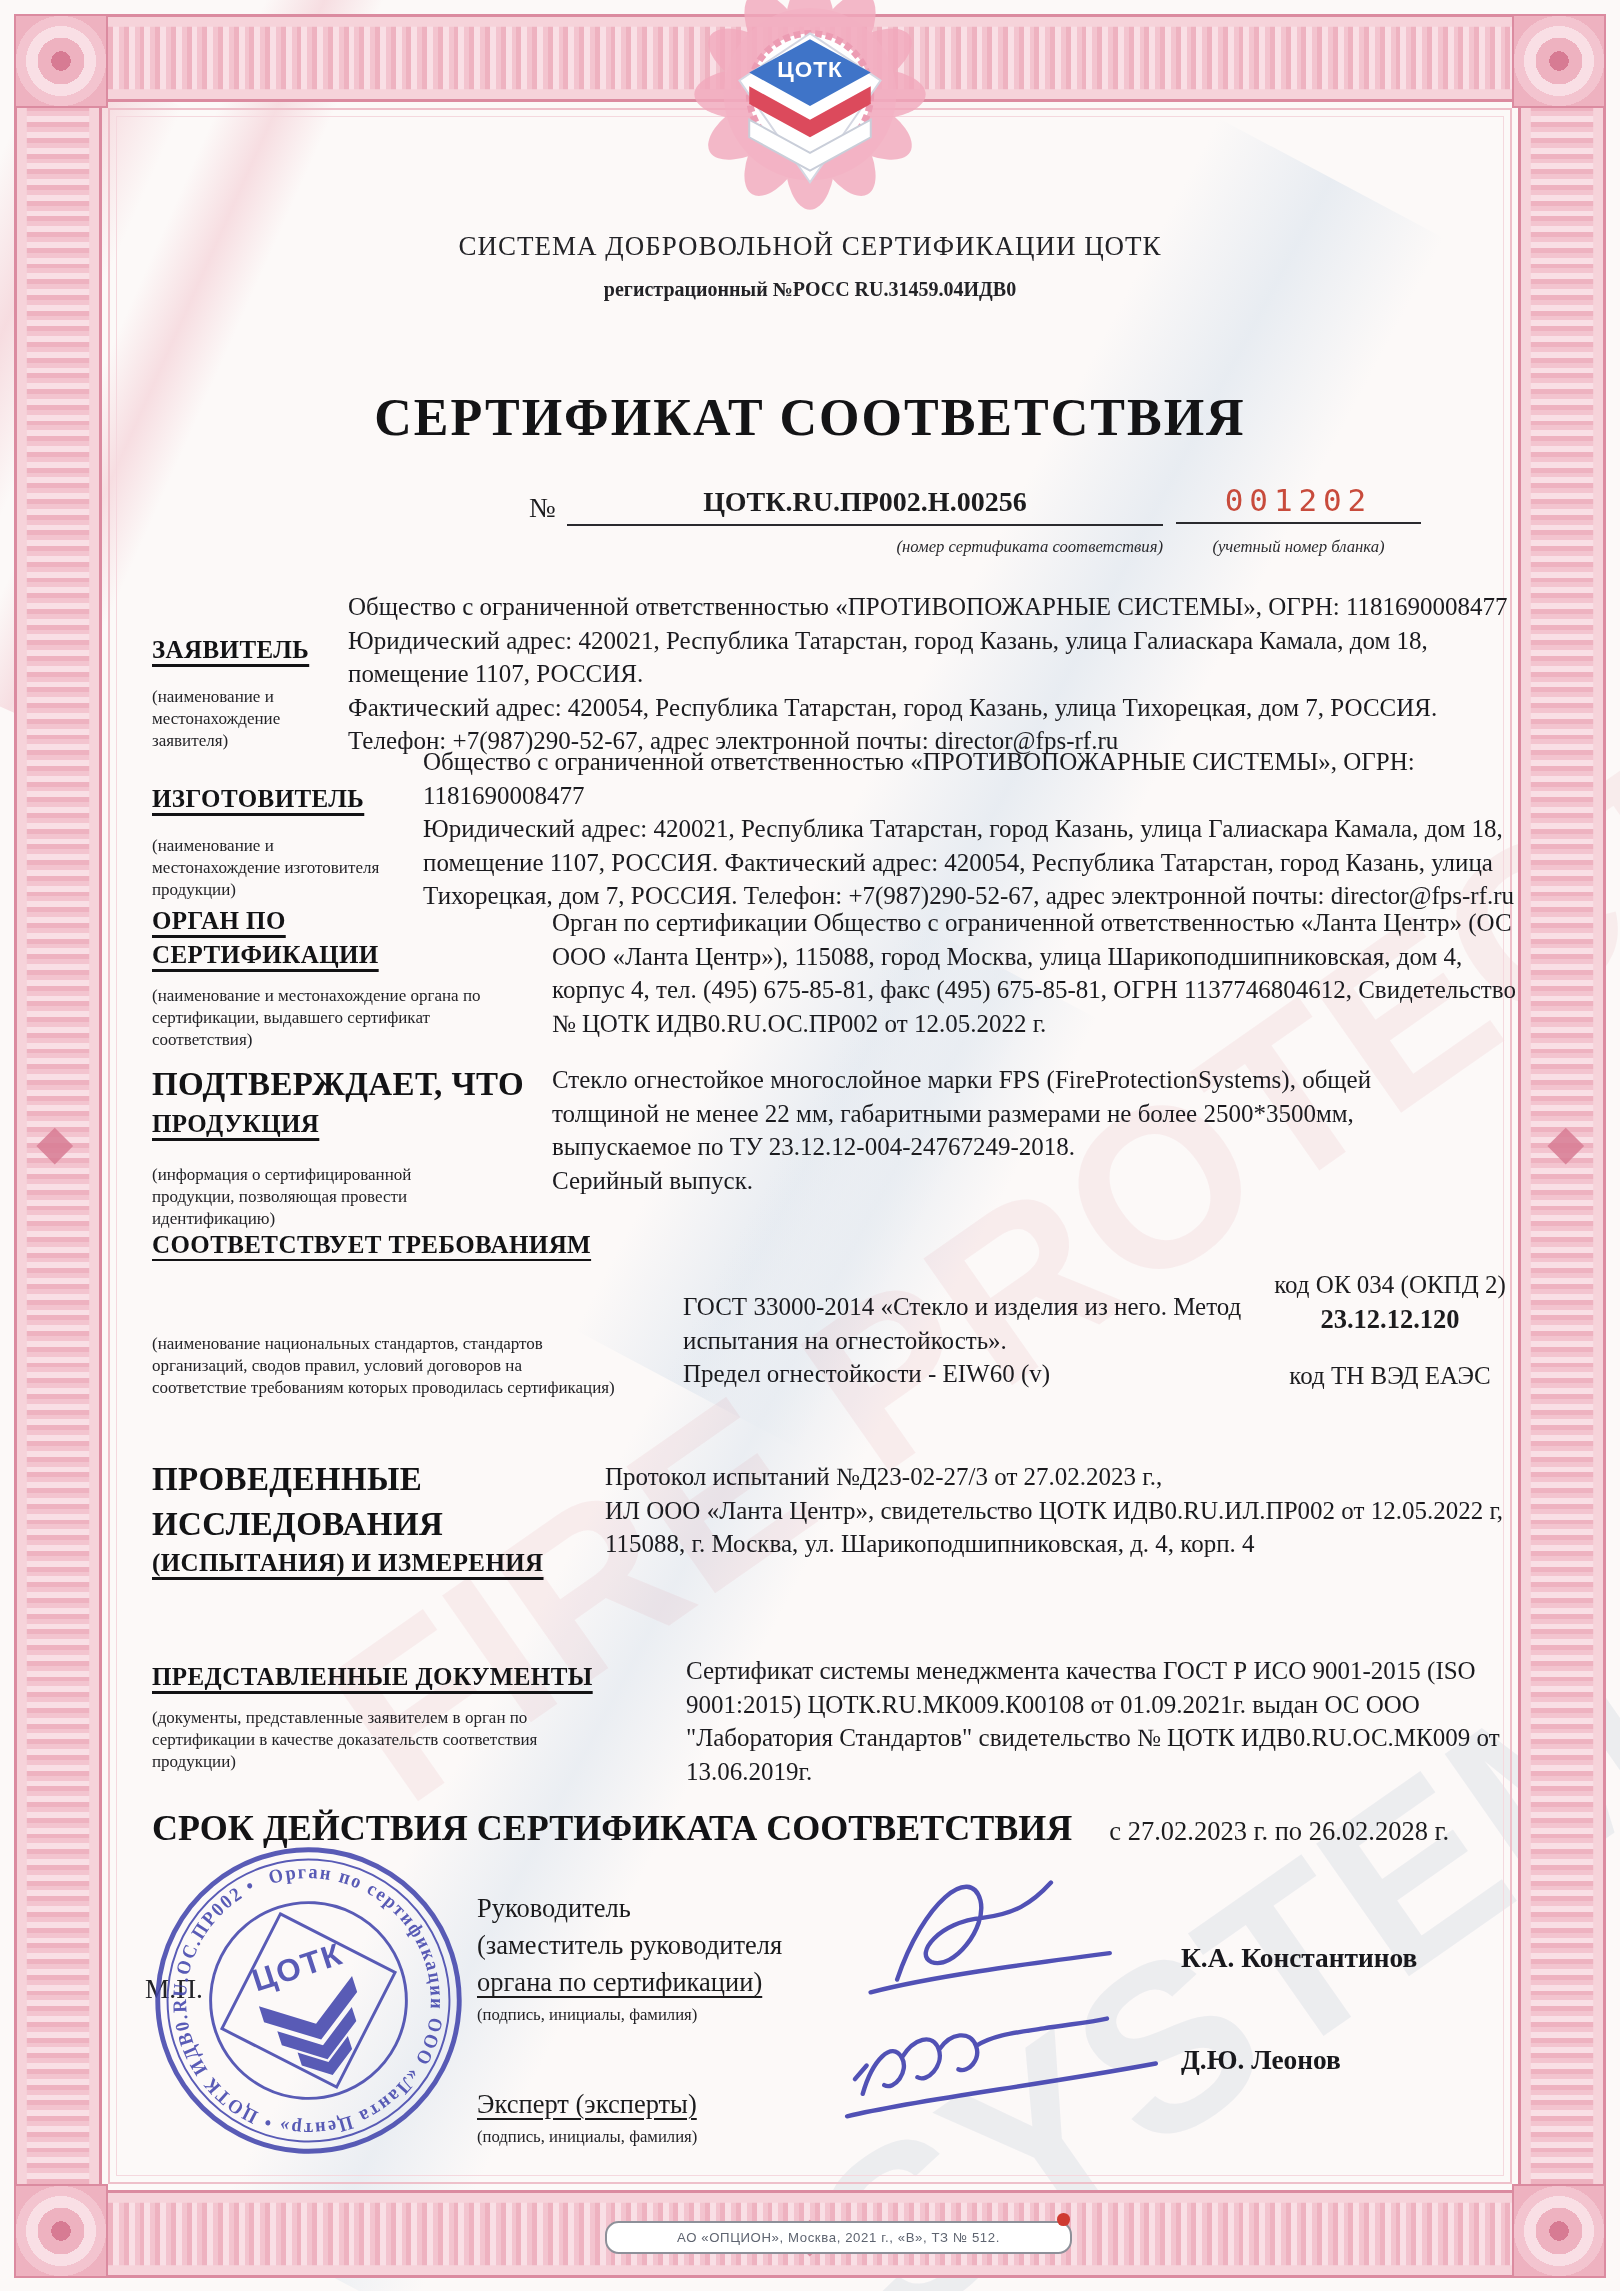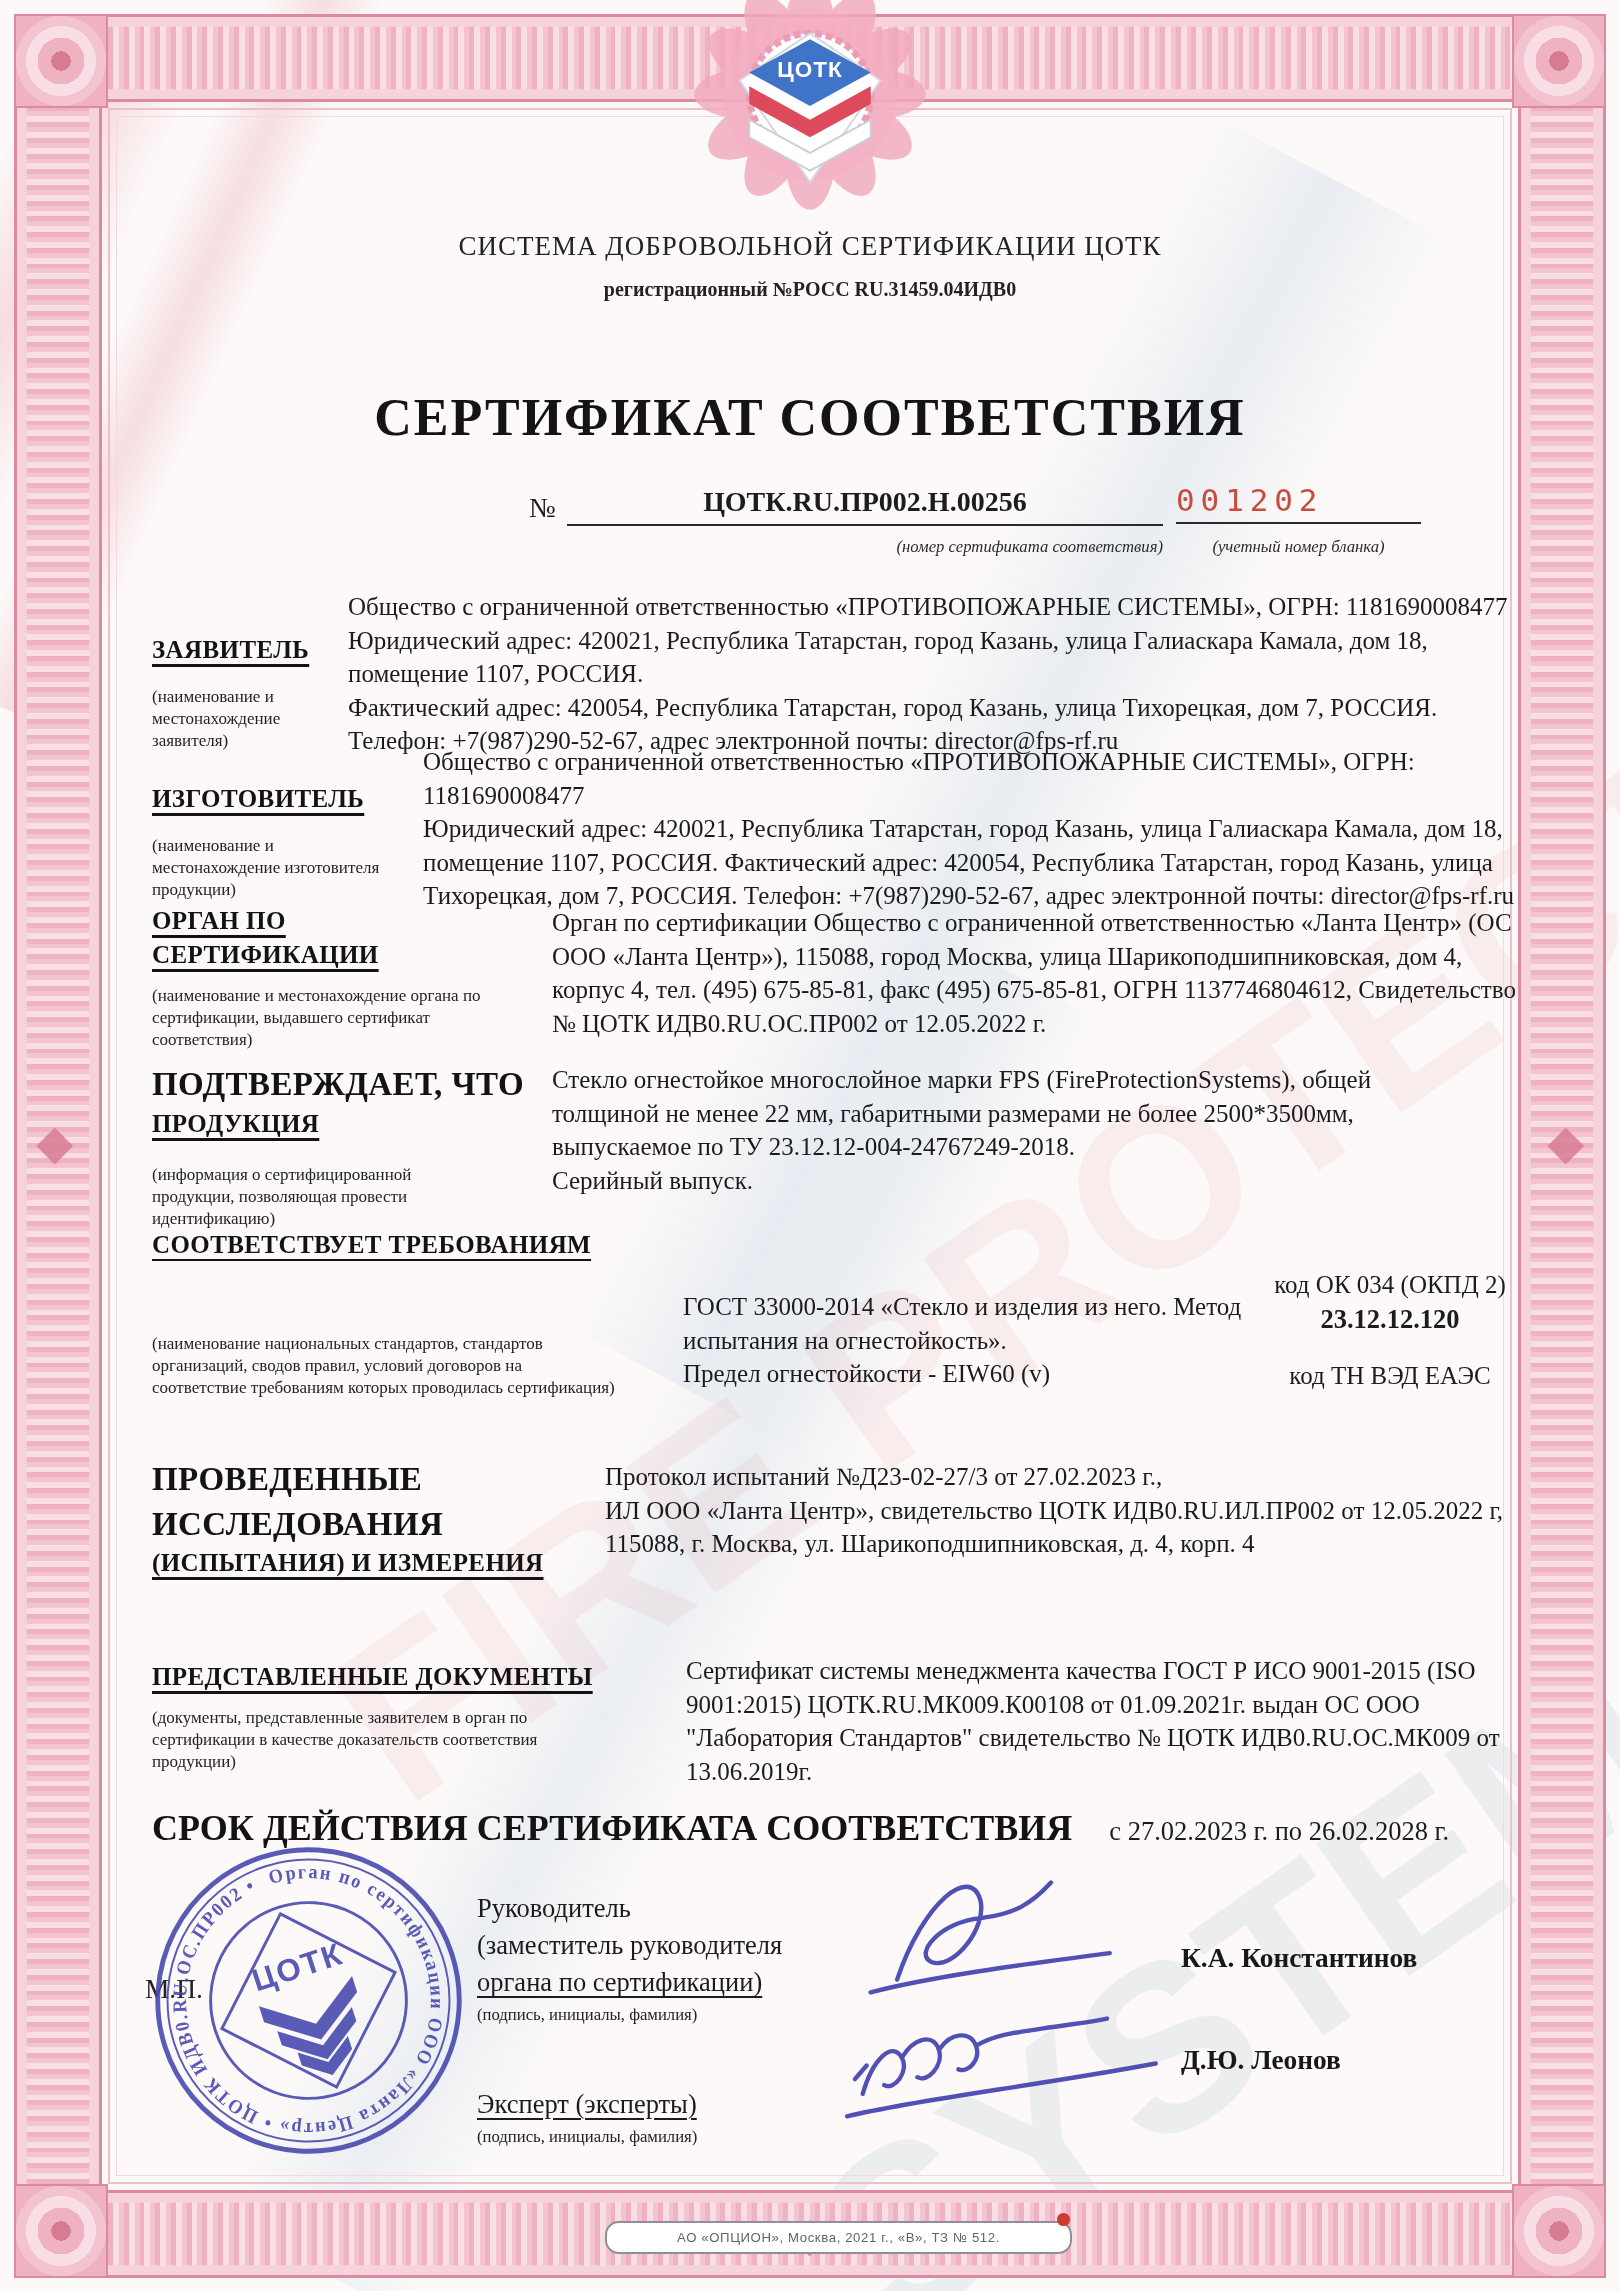--- a/index.html
+++ b/index.html
@@ -30,21 +30,21 @@
   
   .z { z-index:3; }
   .center { left:0; right:0; text-align:center; }
   .sys-line { font-size:27px; letter-spacing:1px; color:#232327; }
   .reg-line { font-size:20px; font-weight:bold; color:#232327; }
   .cert-title { font-size:52px; font-weight:bold; letter-spacing:2px; color:#141416; }
   .num-sign { font-size:28px; }
   .num-value { font-size:28px; font-weight:bold; text-align:center;
     border-bottom:2px solid #2a2a2e; padding-bottom:5.9px; }
   .num-caption { font-size:16.7px; font-style:italic; text-align:center; color:#2a2a2e; }
-  .blank-value { font-size:31px; letter-spacing:5.9px; 
+  .blank-value { font-size:31px; letter-spacing:5.9px; text-align:center;
     font-family:"DejaVu Sans Mono","Liberation Mono",monospace;
     border-bottom:2px solid #2a2a2e; padding-bottom:3.9px; }
   .sec-label { font-size:25px; font-weight:bold; letter-spacing:0.4px; color:#131315;
     text-decoration:underline; text-underline-offset:5.9px; text-decoration-thickness:2.5px;
     white-space:pre-line; line-height:1.35; }
   .sec-label-plain { font-size:33px; font-weight:bold; letter-spacing:0.4px; color:#131315;
     white-space:pre-line; line-height:1.35; }
   .sec-note { font-size:17px; line-height:1.3; color:#232327; white-space:pre-line; }
   .body-text { font-size:25px; line-height:1.34; color:#1b1b1f; white-space:pre-line; }
   .codes { font-size:25px; text-align:center; line-height:1.35; }

